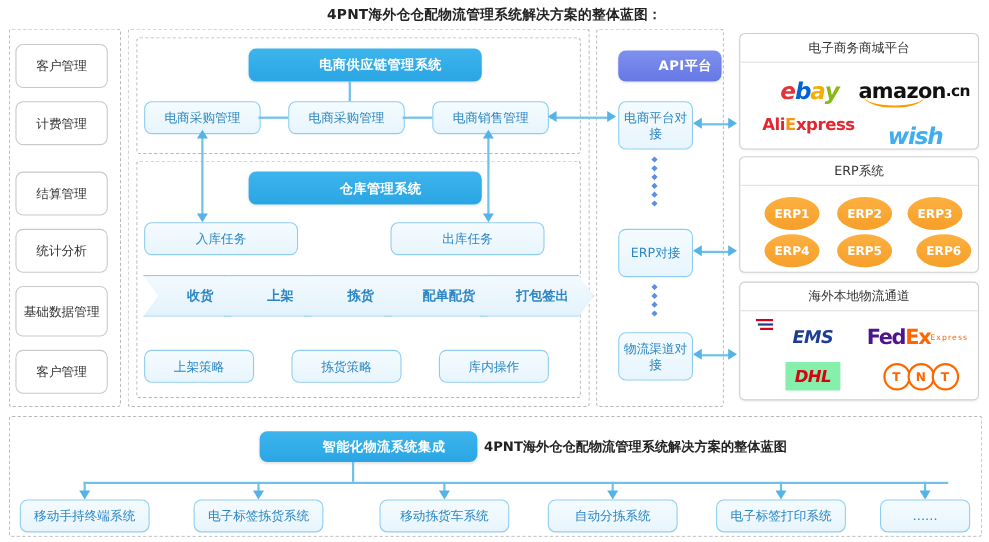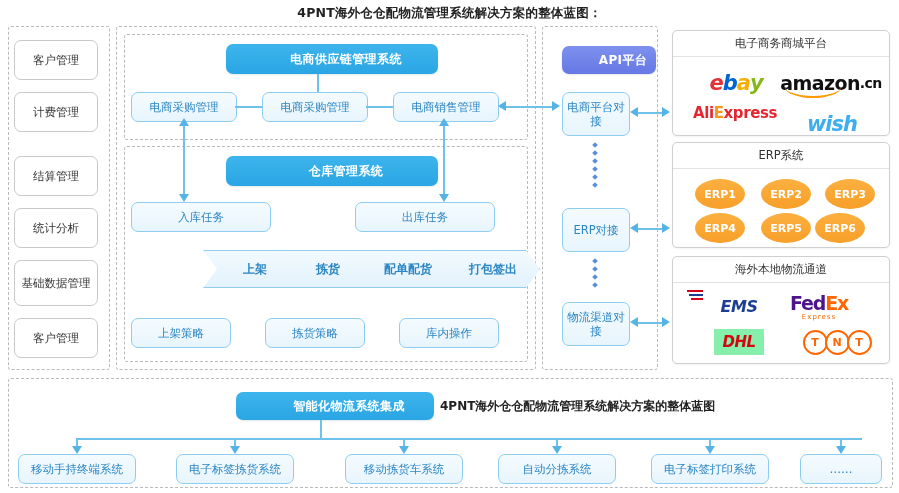--- a/index.html
+++ b/index.html
@@ -171,20 +171,21 @@
   <div class="lbox" style="left:355px;top:202px;width:138px;height:28px;">出库任务</div>
 
   <div class="ln-v" style="left:183px;top:122px;height:76px;"></div>
   <div class="arr-u" style="left:179px;top:118px;"></div>
   <div class="arr-d" style="left:179px;top:194px;"></div>
 
   <div class="ln-v" style="left:443px;top:122px;height:76px;"></div>
   <div class="arr-u" style="left:439px;top:118px;"></div>
   <div class="arr-d" style="left:439px;top:194px;"></div>
 
+  <div class="chev first" style="left:130px;top:250px;width:82px;">收货</div>
   <div class="chev" style="left:203px;top:250px;width:82px;">上架</div>
   <div class="chev" style="left:276px;top:250px;width:82px;">拣货</div>
   <div class="chev" style="left:349px;top:250px;width:96px;">配单配货</div>
   <div class="chev" style="left:436px;top:250px;width:92px;">打包签出</div>
 
   <div class="lbox" style="left:131px;top:318px;width:98px;height:28px;">上架策略</div>
   <div class="lbox" style="left:265px;top:318px;width:98px;height:28px;">拣货策略</div>
   <div class="lbox" style="left:399px;top:318px;width:98px;height:28px;">库内操作</div>
 
   <div class="hdr-bar purple" style="left:562px;top:46px;width:66px;height:28px;">API平台</div>
@@ -238,36 +239,36 @@
   </div>
 
   <div class="card" style="left:672px;top:142px;width:216px;height:104px;">
     <div class="card-title">ERP系统</div>
     <div class="card-body" style="height:78px;">
       <div class="erp-oval" style="left:22px;top:10px;">ERP1</div>
       <div class="erp-oval" style="left:88px;top:10px;">ERP2</div>
       <div class="erp-oval" style="left:152px;top:10px;">ERP3</div>
       <div class="erp-oval" style="left:22px;top:44px;">ERP4</div>
       <div class="erp-oval" style="left:88px;top:44px;">ERP5</div>
-      <div class="erp-oval" style="left:142px;top:44px;">ERP6</div>
+      <div class="erp-oval" style="left:160px;top:44px;">ERP6</div>
     </div>
   </div>
 
   <div class="card" style="left:672px;top:256px;width:216px;height:106px;">
     <div class="card-title">海外本地物流通道</div>
     <div class="card-body" style="height:80px;">
       <div class="logo ems" style="left:26px;top:10px;width:80px;height:26px;">
         <svg class="bars" viewBox="0 0 16 14">
           <rect x="0" y="1" width="16" height="2" fill="#d6001c"></rect>
           <rect x="2" y="5" width="14" height="2" fill="#1c3f94"></rect>
           <rect x="4" y="9" width="12" height="2" fill="#d6001c"></rect>
         </svg>
         <span>EMS</span>
       </div>
-      <div class="logo fedex" style="left:103px;top:8px;width:86px;height:32px;flex-direction:column;">
+      <div class="logo fedex" style="left:118px;top:8px;width:86px;height:32px;flex-direction:row;">
         <div><span class="fed">Fed</span><span class="ex">Ex</span></div>
         <span class="sub">Express</span>
       </div>
       <div class="logo" style="left:24px;top:46px;width:84px;height:26px;">
         <span class="dhl">DHL</span>
       </div>
       <div class="logo" style="left:126px;top:46px;width:76px;height:26px;">
         <div class="tnt">
           <span>T</span>
           <span>N</span>

